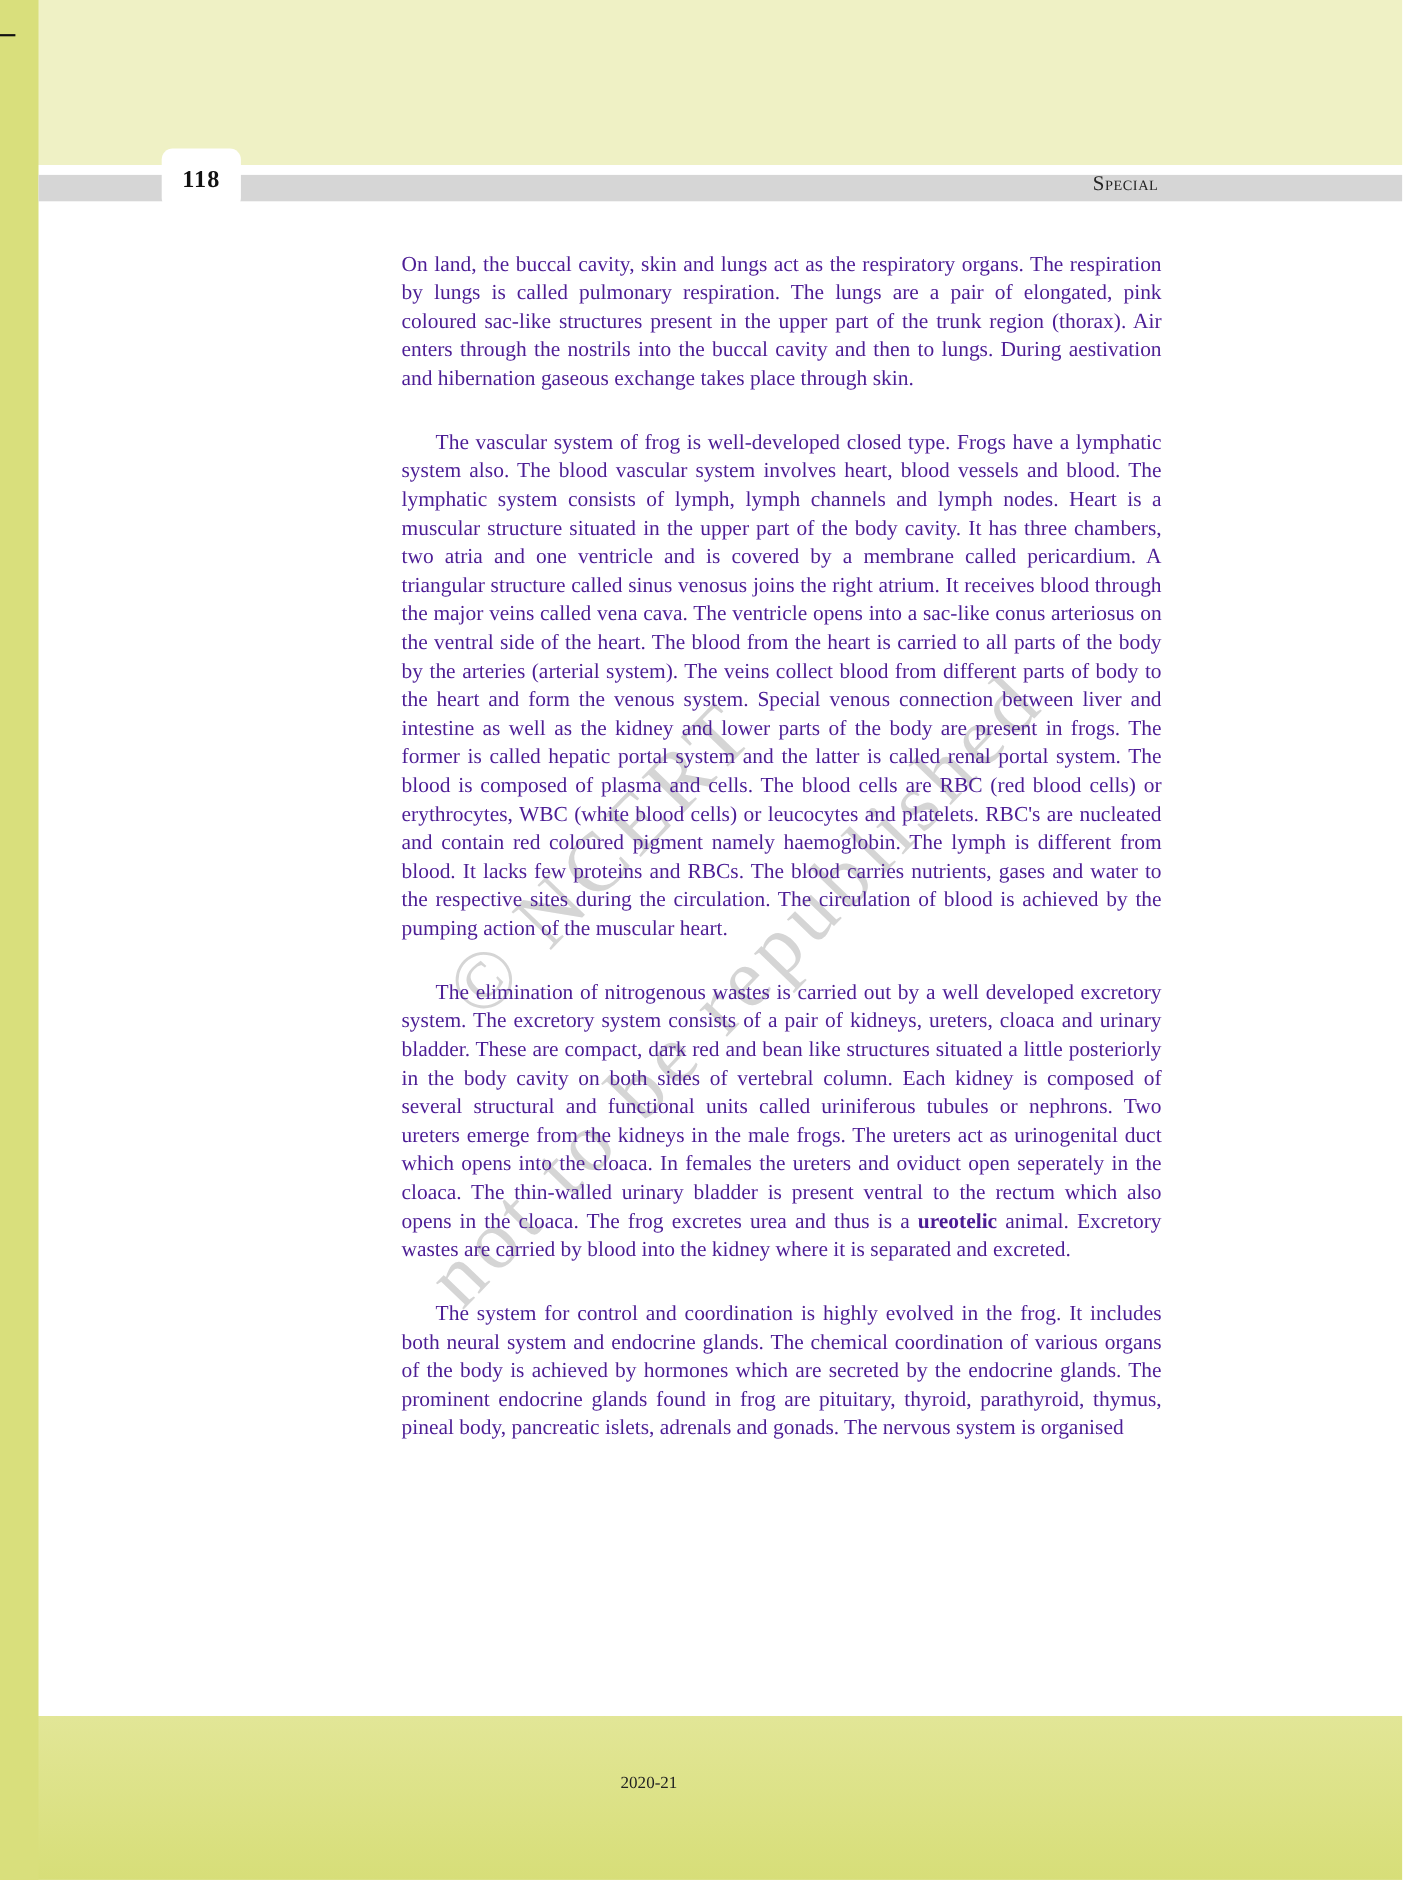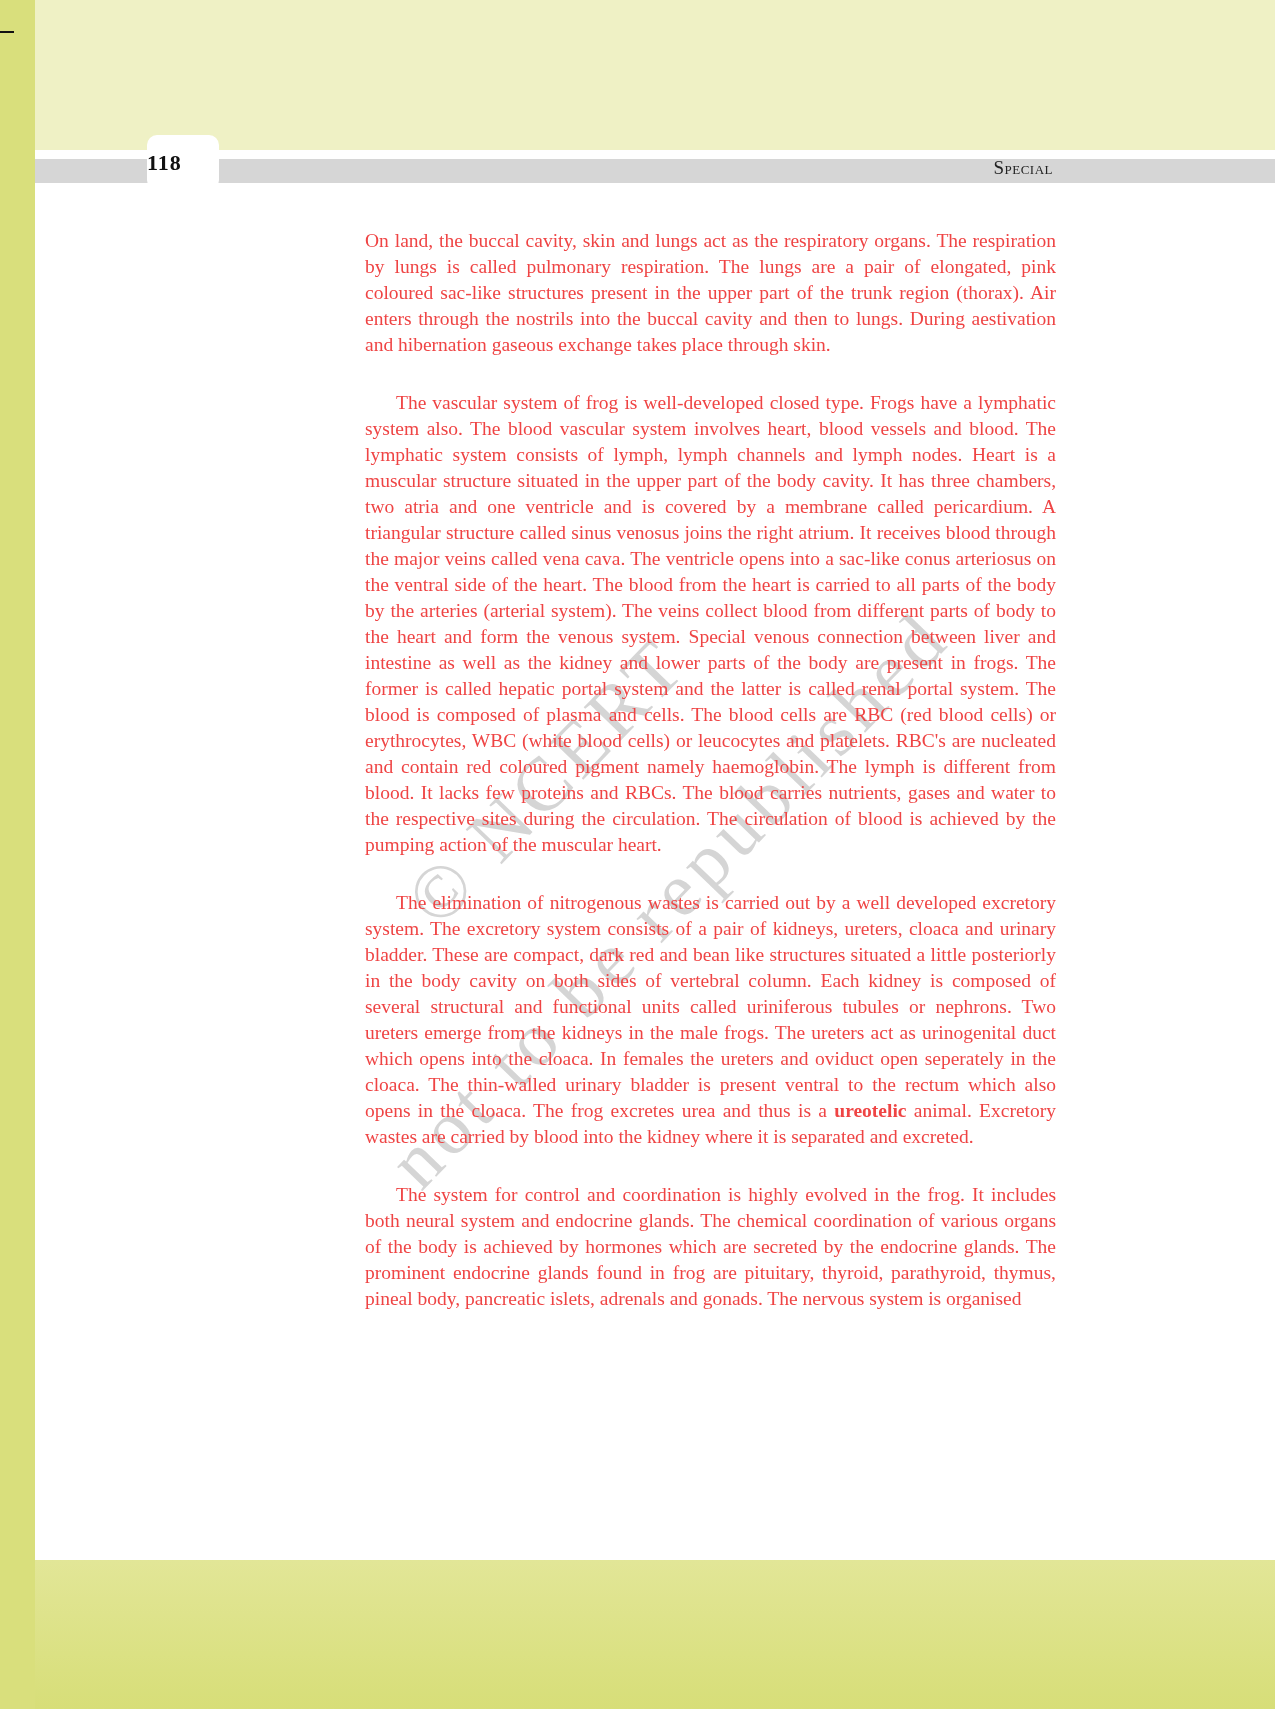--- a/index.html
+++ b/index.html
@@ -32,21 +32,21 @@
   }
   .header-bar {
     position: absolute; left: 35px; top: 159px;
     width: 1240px; height: 24px;
     background: #d6d6d6;
   }
   .page-num-box {
     position: absolute; left: 147px; top: 135px;
     width: 72px; height: 55px;
     background: #ffffff; border-radius: 10px;
-    display: flex; align-items: center; 
+    display: flex; align-items: center; justify-content: center;
     z-index: 3;
   }
   .page-num {
     font-size: 22px; font-weight: bold; color: #111;
     letter-spacing: 1px;
     font-family: "Liberation Serif", serif;
   }
   .header-right {
     position: absolute; top: 157px; right: 222px;
     font-variant: small-caps; font-size: 19px; color: #222;
@@ -59,21 +59,21 @@
     color: #b3b3b3; opacity: 0.55;
     font-size: 76px; line-height: 170px; letter-spacing: 6px;
     white-space: nowrap; text-align: center;
     z-index: 1;
     font-family: "Liberation Serif", serif;
   }
   .body-text {
     position: absolute; left: 365px; top: 228px;
     width: 691px;
     font-size: 19.5px; line-height: 26px;
-    text-align: justify; color: #ef4444;
+    text-align: justify; color: #4c1d95;
     z-index: 2;
   }
   .body-text p { margin: 0; }
   .body-text p.indent { text-indent: 31px; margin-top: 32px; }
   .footer {
     position: absolute; top: 1612px; left: 35px;
     width: 1110px; text-align: center;
     font-size: 15.5px; color: #222; z-index: 3;
     font-family: "Liberation Serif", serif;
   }
@@ -101,14 +101,15 @@
     <div>not to be republished</div>
   </div>
 
   <div class="body-text">
     <p>On land, the buccal cavity, skin and lungs act as the respiratory organs. The respiration by lungs is called pulmonary respiration. The lungs are a pair of elongated, pink coloured sac-like structures present in the upper part of the trunk region (thorax). Air enters through the nostrils into the buccal cavity and then to lungs. During aestivation and hibernation gaseous exchange takes place through skin.</p>
     <p class="indent">The vascular system of frog is well-developed closed type. Frogs have a lymphatic system also. The blood vascular system involves heart, blood vessels and blood. The lymphatic system consists of lymph, lymph channels and lymph nodes. Heart is a muscular structure situated in the upper part of the body cavity. It has three chambers, two atria and one ventricle and is covered by a membrane called pericardium. A triangular structure called sinus venosus joins the right atrium. It receives blood through the major veins called vena cava. The ventricle opens into a sac-like conus arteriosus on the ventral side of the heart. The blood from the heart is carried to all parts of the body by the arteries (arterial system). The veins collect blood from different parts of body to the heart and form the venous system. Special venous connection between liver and intestine as well as the kidney and lower parts of the body are present in frogs. The former is called hepatic portal system and the latter is called renal portal system. The blood is composed of plasma and cells. The blood cells are RBC (red blood cells) or erythrocytes, WBC (white blood cells) or leucocytes and platelets. RBC's are nucleated and contain red coloured pigment namely haemoglobin. The lymph is different from blood. It lacks few proteins and RBCs. The blood carries nutrients, gases and water to the respective sites during the circulation. The circulation of blood is achieved by the pumping action of the muscular heart.</p>
     <p class="indent"><span>The elimination of nitrogenous wastes is carried out by a well developed excretory system. The excretory system consists of a pair of kidneys, ureters, cloaca and urinary bladder. These are compact, dark red and bean like structures situated a little posteriorly in the body cavity on both sides of vertebral column. Each kidney is composed of several structural and functional units called uriniferous tubules or nephrons. Two ureters emerge from the kidneys in the male frogs. The ureters act as urinogenital duct which opens into the cloaca. In females the ureters and oviduct open seperately in the cloaca. The thin-walled urinary bladder is present ventral to the rectum which also opens in the cloaca. The frog excretes urea and thus is a </span><b>ureotelic</b><span> animal. Excretory wastes are carried by blood into the kidney where it is separated and excreted.</span></p>
     <p class="indent">The system for control and coordination is highly evolved in the frog. It includes both neural system and endocrine glands. The chemical coordination of various organs of the body is achieved by hormones which are secreted by the endocrine glands. The prominent endocrine glands found in frog are pituitary, thyroid, parathyroid, thymus, pineal body, pancreatic islets, adrenals and gonads. The nervous system is organised</p>
   </div>
 
+  <div class="footer">2020-21</div>
 
 </div>
 
 </body></html>

